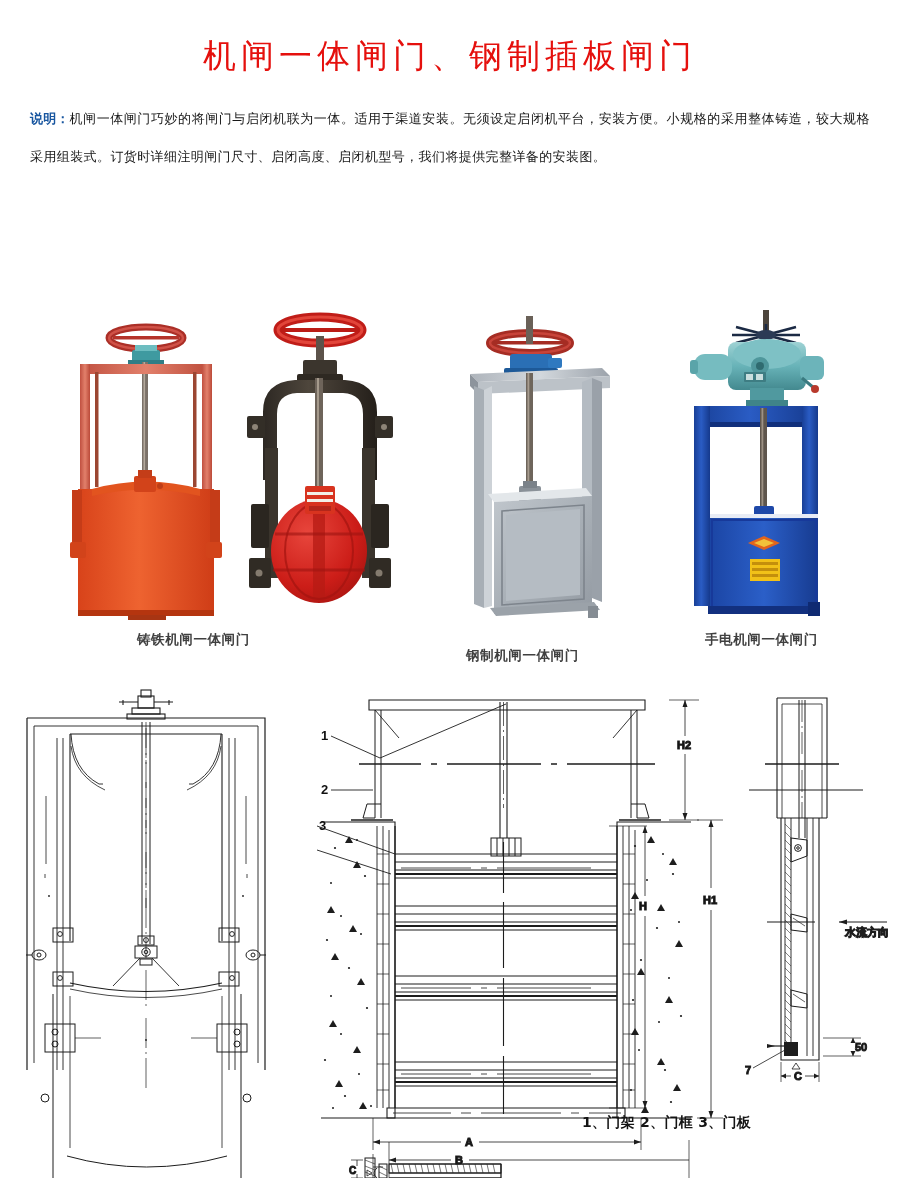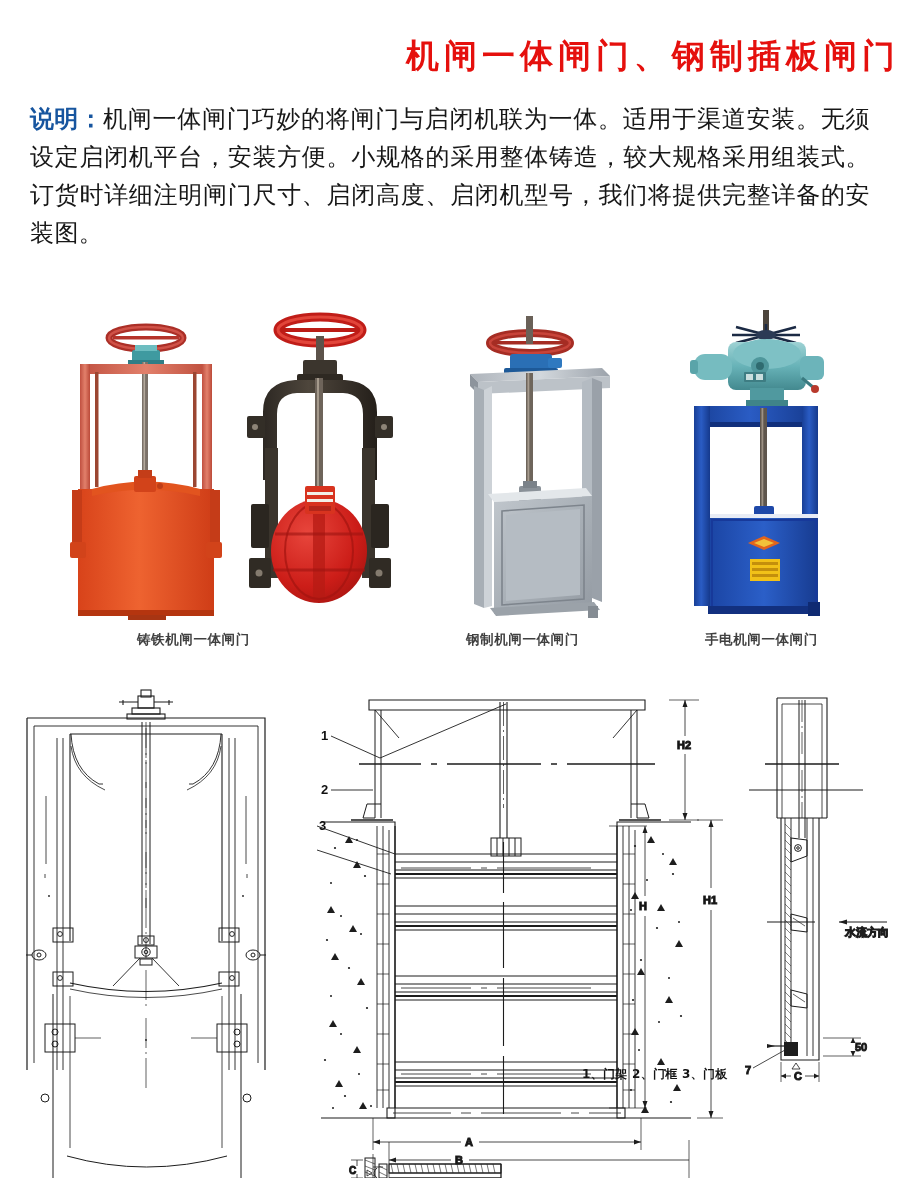--- a/index.html
+++ b/index.html
@@ -13,34 +13,34 @@
     font-family: "Liberation Sans", "DejaVu Sans", sans-serif;
     position: relative;
     overflow: hidden;
   }
 
   
   .page-title {
     color: #e5100d;
     font-family: "DejaVu Sans", "Liberation Sans", sans-serif;
     font-size: 33px;
-    font-weight: bold;
+    font-weight: normal;
     letter-spacing: 5px;
-    text-align: right;
+    text-align: center;
     margin: 0;
     padding: 38px 0 0 0;
     line-height: 1.1;
     white-space: nowrap;
   }
 
   
   .desc-block {
     margin: 26px 30px 0 30px;
     font-family: "DejaVu Serif", "Liberation Serif", serif;
-    font-size: 24px;
+    font-size: 13px;
     line-height: 38px;
     color: #171717;
     text-align: justify;
     letter-spacing: 0.4px;
   }
   .desc-label {
     color: #17559f;
     font-weight: bold;
     font-family: "DejaVu Sans", "Liberation Sans", sans-serif;
     letter-spacing: 0px;
@@ -64,21 +64,21 @@
     position: absolute;
     font-family: "DejaVu Sans", "Liberation Sans", sans-serif;
     font-size: 13.5px;
     font-weight: bold;
     color: #404040;
     letter-spacing: 0.6px;
     white-space: nowrap;
     top: 631px;
   }
   .cap0 { left: 137px; }
-  .cap1 { left: 466px; }
+  .cap1 { left: 466px; margin-top: 16px; }
   .cap2 { left: 705px; text-align: center; }
 
   
   .draw-area {
     position: absolute;
     left: 1px;
     top: 678px;
     width: 900px;
     height: 500px;
     font-weight: bold;
@@ -97,23 +97,23 @@
   }
   .cnlbl {
     font-family: "DejaVu Sans", "Liberation Sans", sans-serif;
     font-size: 11px;
     fill: #111;
   }
 
   .legend-block {
     position: absolute;
     left: 582px;
-    top: 1065px;
+    top: 1113px;
     font-family: "DejaVu Sans", "Liberation Sans", sans-serif;
-    font-size: 12px;
+    font-size: 14px;
     font-weight: bold;
     color: #141414;
     line-height: 19px;
     letter-spacing: 0.3px;
     white-space: nowrap;
   }
 </style>
 </head>
 <body>
 

